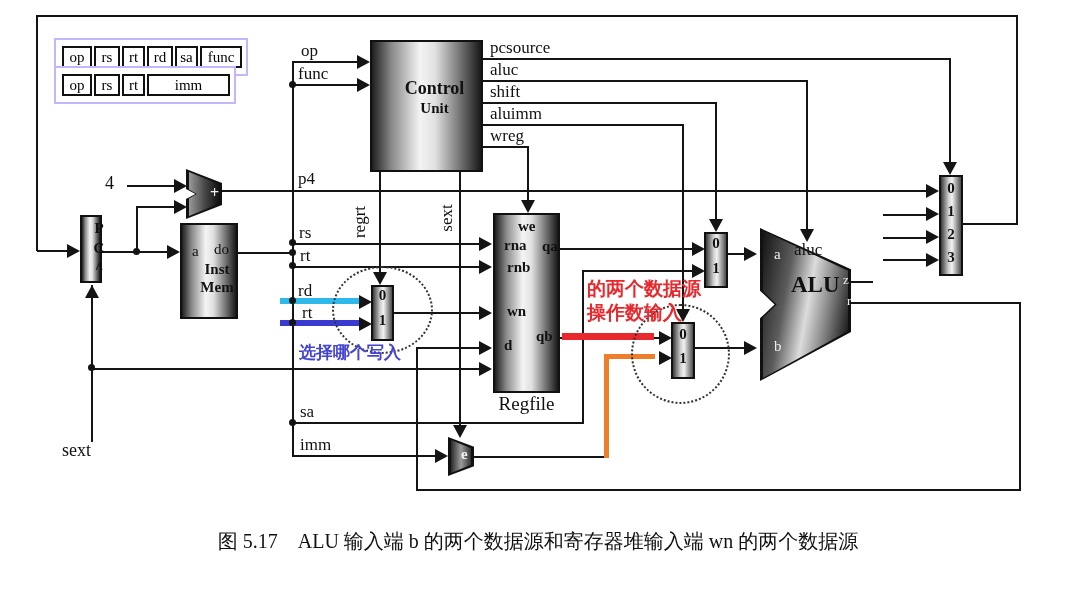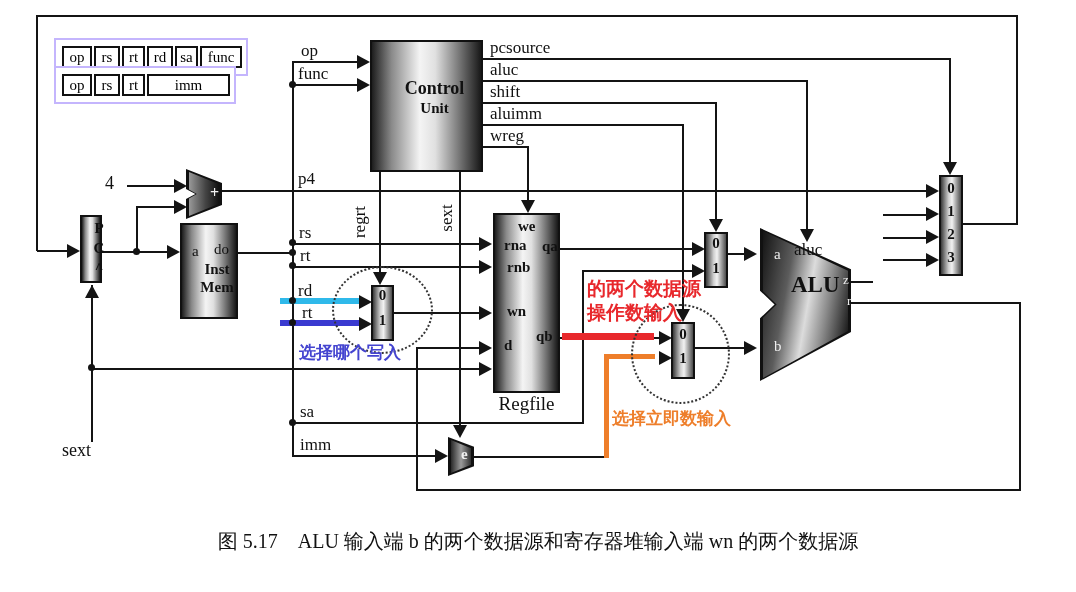--- a/index.html
+++ b/index.html
@@ -232,17 +232,16 @@
   <span class="lb" style="left:302px;top:304px">rt</span>
   <span class="lb" style="left:300px;top:403px">sa</span>
   <span class="lb" style="left:300px;top:436px">imm</span>
   <span class="lb" style="left:62px;top:441px;font-size:18px">sext</span>
   <span class="vl" style="left:335px;top:212px;width:50px;height:20px">regrt</span>
   <span class="vl" style="left:422px;top:208px;width:50px;height:20px">sext</span>
 
   <span class="ann" style="left:299px;top:341px;font-size:17px;color:#4444d0">选择哪个写入</span>
   <span class="ann" style="left:587px;top:276px;font-size:19px;color:#e8282c">的两个数据源</span>
   <span class="ann" style="left:587px;top:300px;font-size:19px;color:#e8282c">操作数输入</span>
-  <span class="ann" style="left:612px;top:407px;font-size:17px;color:#ee7e2a">选择立即数输入</span>
 
   <div class="lb" style="left:0;top:530px;width:1076px;text-align:center;font-size:20px">图 5.17　ALU 输入端 b 的两个数据源和寄存器堆输入端 wn 的两个数据源</div>
 
 </div>
 
 </body></html>

